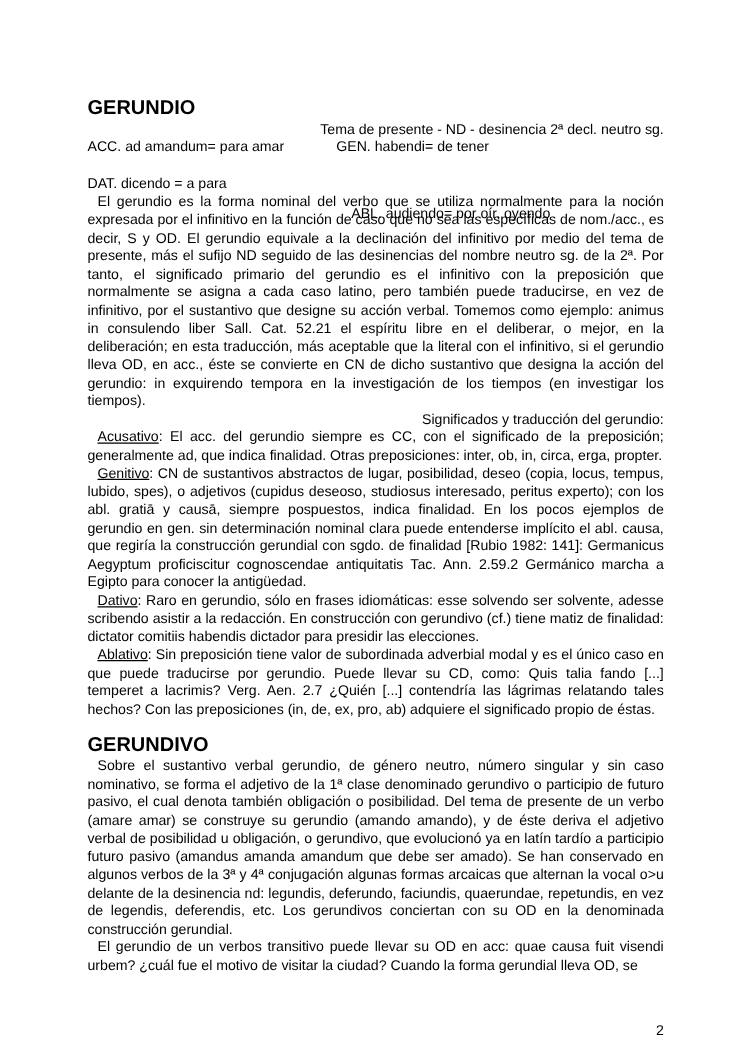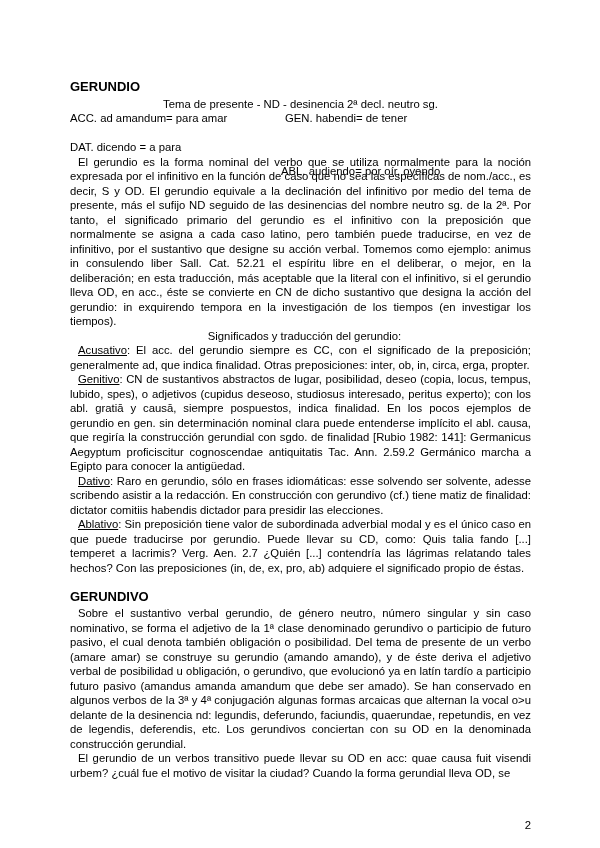--- a/index.html
+++ b/index.html
@@ -19,27 +19,27 @@
   .doc {
     position: absolute;
     left: 70px;
     top: 80px;
     width: 461px;
     font-size: 11.3px;
     line-height: 14.5px;
     color: #000000;
   }
   .heading {
-    font-size: 13px;
+    font-size: 16px;
     line-height: 14.5px;
     font-weight: bold;
     margin: 0 0 2px 0;
   }
   .para { text-align: justify; }
-  .line { text-align: center; }
+  .line { text-align: right; }
   .indent { text-indent: 8px; }
   .line2 { position: relative; text-align: left; }
   .line2 .col2 { position: absolute; top: 0; white-space: nowrap; }
   .spacer { height: 14.5px; }
   .it { }
   .ul { text-decoration: underline; margin-top: 43px; }
   .page-number {
     position: absolute;
     top: 818px;
     right: 69px;
@@ -48,21 +48,21 @@
     color: #000000;
   }
 </style>
 </head>
 <body>
 
 <div class="page">
   <div class="doc">
       <h2 class="heading"><span>GERUNDIO</span></h2>
       <p class="line"><span>Tema de presente - ND - desinencia 2ª decl. neutro sg.</span></p>
-      <p class="line2"><span><span>ACC. </span><span class="it">ad amandum</span><span>= para amar</span></span><span class="col2" style="left: 215px;"><span>GEN. </span><span class="it">habendi</span><span>= de tener</span></span></p>
+      <p class="line2"><span><span>ACC. </span><span class="it">ad amandum</span><span>= para amar</span></span><span class="col2" style="left: 199px;"><span>GEN. </span><span class="it">habendi</span><span>= de tener</span></span></p>
       <p class="spacer"></p>
       <p class="line2"><span><span>DAT. </span><span class="it">dicendo</span><span> = a para</span></span><span class="col2" style="left: 211px; margin-top: 24px;"><span>ABL. </span><span class="it">audiendo</span><span>= por oír, oyendo</span></span></p>
       <p class="para indent"><span>El gerundio es la forma nominal del verbo que se utiliza normalmente para la noción expresada por el infinitivo en la función de caso que no sea las específicas de nom./acc., es decir, S y OD. El gerundio equivale a la declinación del infinitivo por medio del tema de presente, más el sufijo ND seguido de las desinencias del nombre neutro sg. de la 2ª. Por tanto, el significado primario del gerundio es el infinitivo con la preposición que normalmente se asigna a cada caso latino, pero también puede traducirse, en vez de infinitivo, por el sustantivo que designe su acción verbal. Tomemos como ejemplo:  </span><span class="it">animus in consulendo liber</span><span> Sall. Cat. 52.21 el espíritu libre en el deliberar, o mejor, en la deliberación; en esta traducción, más aceptable que la literal con el infinitivo, si el gerundio lleva OD, en acc., éste se convierte en CN de dicho sustantivo que designa la acción del gerundio: </span><span class="it">in exquirendo tempora</span><span> en la investigación de los tiempos (en investigar los tiempos).</span></p>
       <p class="line indent"><span>Significados y traducción del gerundio:</span></p>
       <p class="para indent"><span class="ul">Acusativo</span><span>: El acc. del gerundio siempre es CC, con el significado de la preposición; generalmente ad, que indica finalidad. Otras preposiciones: inter, ob, in, circa, erga, propter.</span></p>
       <p class="para indent"><span class="ul">Genitivo</span><span>: CN de sustantivos abstractos de lugar, posibilidad, deseo (</span><span class="it">copia, locus, tempus, lubido, spes</span><span>), o adjetivos (</span><span class="it">cupidus</span><span> deseoso, </span><span class="it">studiosus</span><span> interesado, </span><span class="it">peritus</span><span> experto); con los abl. </span><span class="it">gratiā</span><span> y </span><span class="it">causā</span><span>, siempre pospuestos, indica finalidad. En los pocos ejemplos de gerundio en gen. sin determinación nominal clara puede entenderse implícito el abl. causa, que regiría la construcción gerundial con sgdo. de finalidad [Rubio 1982: 141]: </span><span class="it">Germanicus Aegyptum proficiscitur cognoscendae antiquitatis</span><span> Tac. Ann. 2.59.2 Germánico marcha a Egipto para conocer la antigüedad.</span></p>
       <p class="para indent"><span class="ul">Dativo</span><span>: Raro en gerundio, sólo en frases idiomáticas: </span><span class="it">esse solvendo</span><span> ser solvente, </span><span class="it">adesse scribendo</span><span> asistir a la redacción. En construcción con gerundivo (cf.) tiene matiz de finalidad: </span><span class="it">dictator comitiis habendis</span><span> dictador para presidir las elecciones.</span></p>
       <p class="para indent"><span class="ul">Ablativo</span><span>: Sin preposición tiene valor de subordinada adverbial modal y es el único caso en que puede traducirse por gerundio. Puede llevar su CD, como: </span><span class="it">Quis talia fando [...] temperet a lacrimis?</span><span> Verg. Aen. 2.7 ¿Quién [...] contendría las lágrimas relatando tales hechos? Con las preposiciones (in, de, ex, pro, ab) adquiere el significado propio de éstas.</span></p>
       <p class="spacer"></p>
       <h2 class="heading"><span>GERUNDIVO</span></h2>

